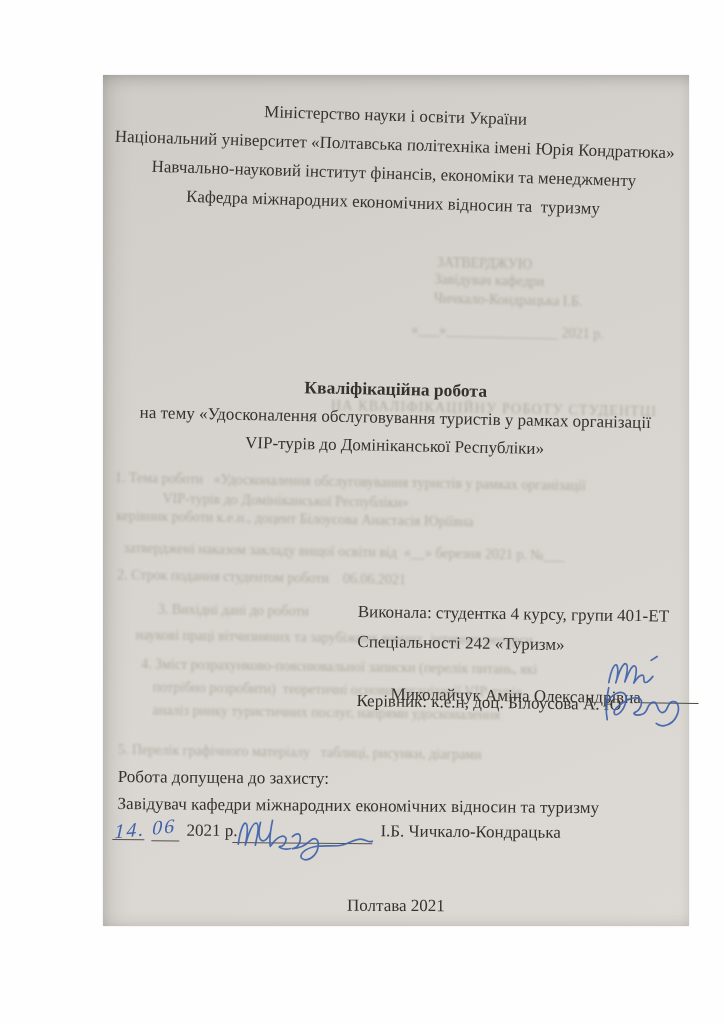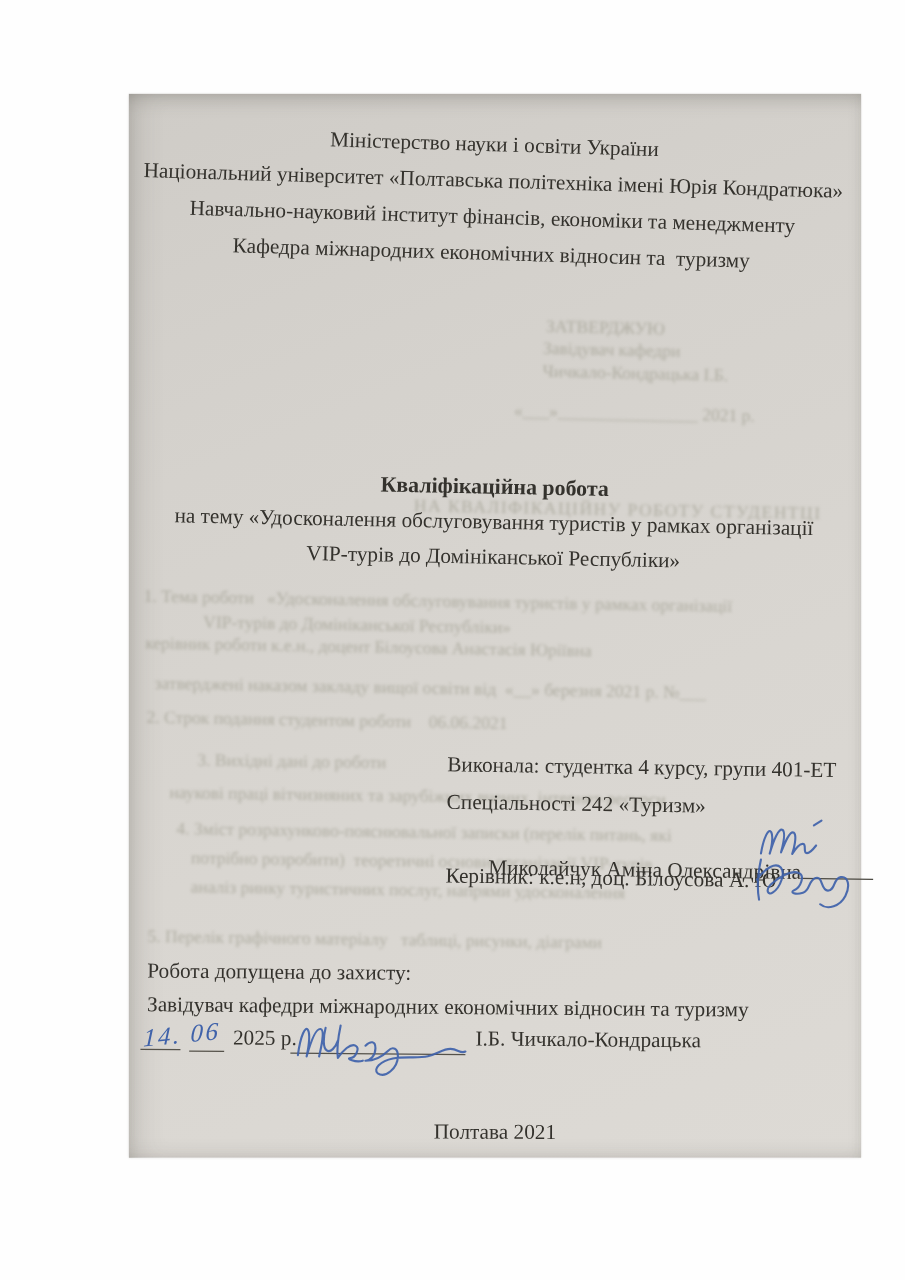--- a/index.html
+++ b/index.html
@@ -90,21 +90,21 @@
 
     <div class="blk" style="left:12px;top:689px;width:560px;transform:rotate(0.5deg);transform-origin:left top;">
       <div class="ln" style="left:3px;top:2px;">Робота допущена до захисту:</div>
       <div class="ln" style="left:3px;top:29px;">Завідувач кафедри міжнародних економічних відносин та туризму</div>
 
       <div class="blk" style="left:0;top:54px;width:560px;height:40px;">
         <span class="ghost" style="left:0;top:20px;opacity:.4;"> </span>
         <span class="ln hw" style="left:0;top:-2px;font-size:20px;transform:rotate(-6deg) skewX(-8deg);letter-spacing:2px;">14. 06</span>
         <span class="bar" style="left:-2px;top:21px;width:32px;"></span>
         <span class="bar" style="left:37px;top:22px;width:28px;"></span>
-        <span class="ln" style="left:72px;top:1px;">2025 р.</span>
+        <span class="ln" style="left:72px;top:1px;">2021 р.</span>
         <span class="bar" style="left:118px;top:23px;width:140px;"></span>
         <svg class="sig" style="left:120px;top:-9px;" width="140" height="54" viewBox="0 0 140 54">
           <path d="M4 34 C6 18 10 10 12 14 C14 18 12 30 11 35 C14 24 18 12 22 13 C26 14 22 30 21 35 M26 12 C24 20 24 28 27 30 C30 32 34 28 36 22 M38 10 C36 20 35 30 36 36 C40 30 46 24 50 26 C54 28 50 36 46 36 C42 36 50 40 56 38 M58 26 C62 22 66 22 66 28 C66 34 62 38 58 38 C66 38 72 34 76 30 C80 26 84 28 84 34 C84 44 74 52 68 48 C64 45 70 38 80 36 C90 34 100 36 108 34 C116 32 120 28 126 28 C132 28 134 32 138 30"></path>
         </svg>
         <span class="ln" style="left:266px;top:0;">І.Б. Чичкало-Кондрацька</span>
       </div>
     </div>
 
     <div class="blk" style="top:820px;left:0;width:100%;transform:rotate(0.2deg);">
       <div class="ln center" style="top:0;">Полтава 2021</div>

